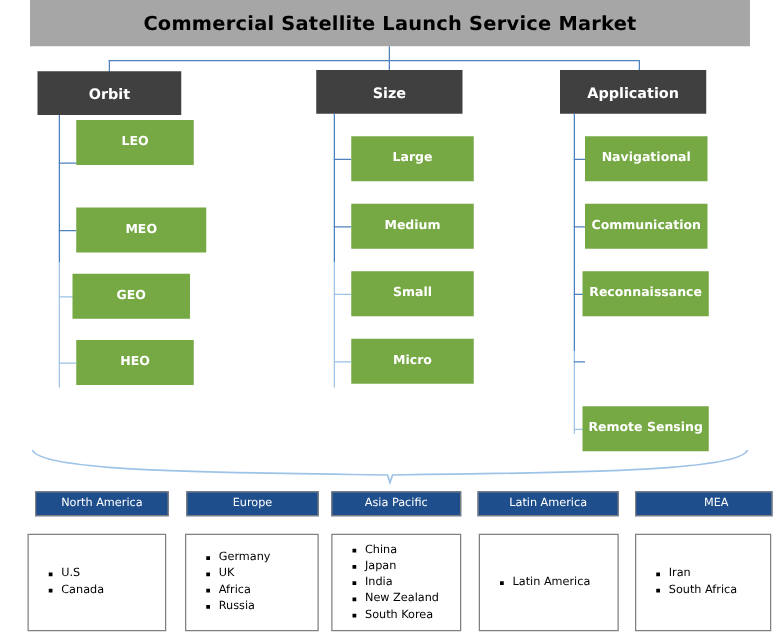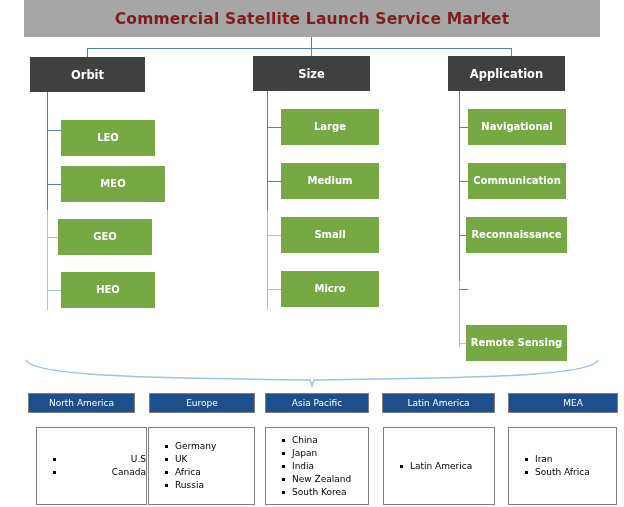--- a/index.html
+++ b/index.html
@@ -19,21 +19,21 @@
   }
 
   
   .title-bar {
     position: absolute;
     left: 24px;
     top: 0px;
     width: 576px;
     height: 37px;
     background: #a6a6a6;
-    color: #7f1d1d;
+    color: #000000;
     display: flex;
     align-items: center;
     justify-content: center;
     font-size: 15.5px;
     font-weight: bold;
     letter-spacing: 0.2px;
     white-space: nowrap;
   }
 
   
@@ -161,21 +161,21 @@
     <span>Application</span>
   </div>
 
   <div class="conn v" style="left:47px; top:92px; height:118px;"></div>
   <div class="conn v light" style="left:47px; top:210px; height:100px;"></div>
   <div class="conn h" style="left:47px; top:130px; width:14px;"></div>
   <div class="conn h" style="left:47px; top:184px; width:14px;"></div>
   <div class="conn h light" style="left:47px; top:237px; width:14px;"></div>
   <div class="conn h light" style="left:47px; top:290px; width:14px;"></div>
 
-  <div class="leaf-box" style="left:61px; top:120px; width:94px;">
+  <div class="leaf-box" style="left:61px; top:96px; width:94px;">
     <span>LEO</span>
   </div>
   <div class="leaf-box" style="left:61px; top:166px; width:104px;">
     <span>MEO</span>
   </div>
   <div class="leaf-box" style="left:58px; top:219px; width:94px;">
     <span>GEO</span>
   </div>
   <div class="leaf-box" style="left:61px; top:272px; width:94px;">
     <span>HEO</span>
@@ -235,21 +235,21 @@
   <div class="region-head" style="left:265px; width:104px;">
     <span>Asia Pacific</span>
   </div>
   <div class="region-head" style="left:382px; width:113px;">
     <span>Latin America</span>
   </div>
   <div class="region-head" style="left:508px; width:110px;padding-left:20px;">
     <span>MEA</span>
   </div>
 
-  <div class="region-body" style="left:36px; width:111px;text-align:right;">
+  <div class="region-body" style="left:22px; width:111px;">
     <ul>
       <li>U.S</li>
       <li>Canada</li>
     </ul>
   </div>
 
   <div class="region-body" style="left:148px; width:107px;">
     <ul>
       <li>Germany</li>
       <li>UK</li>

